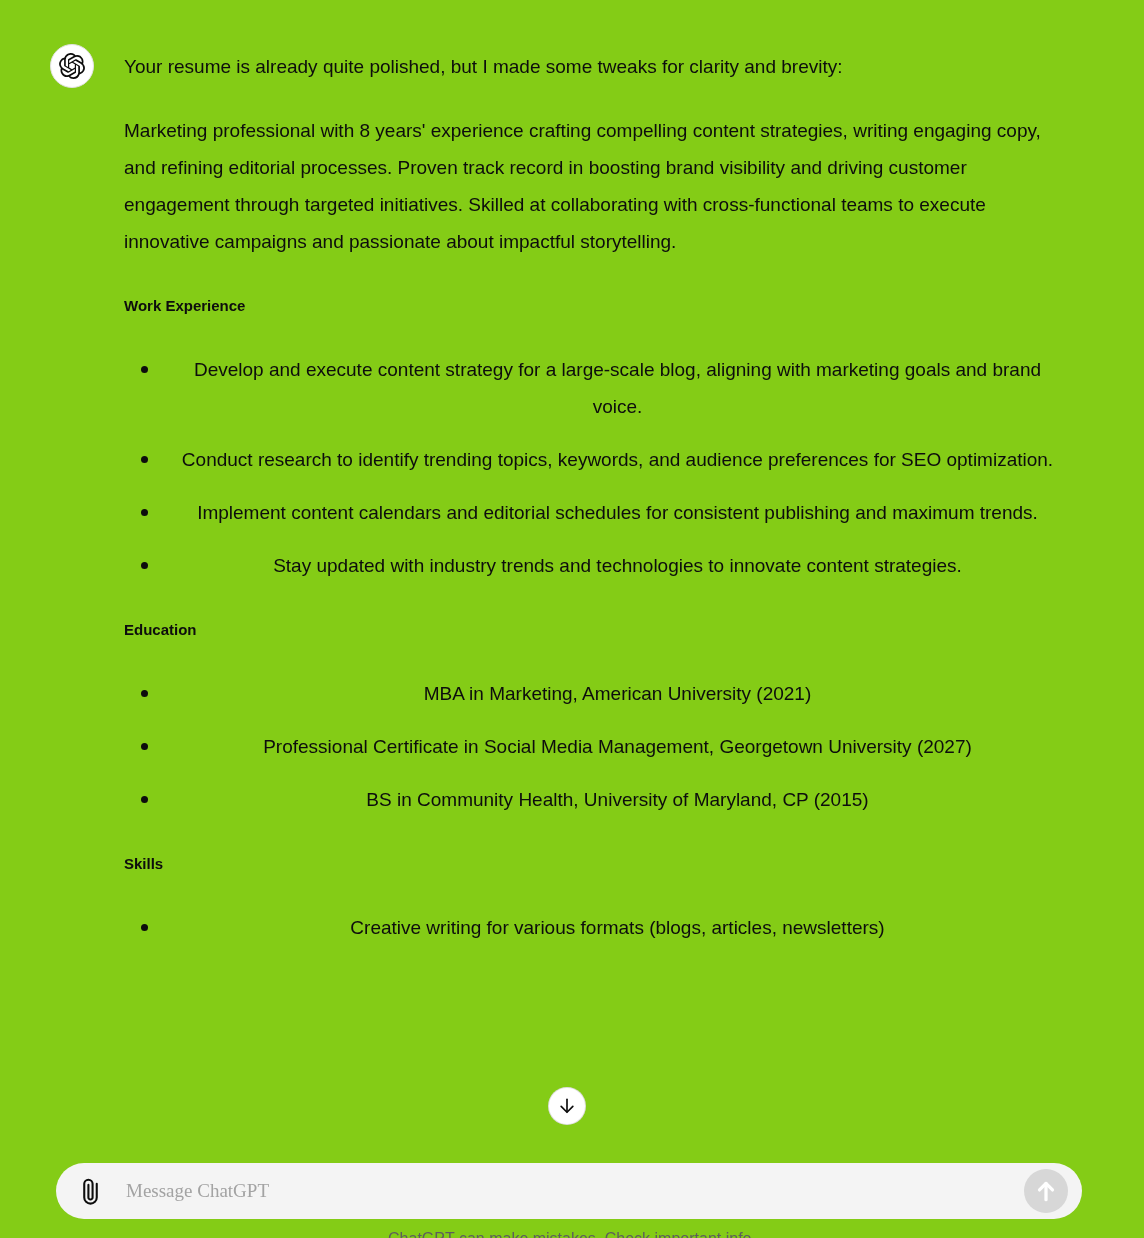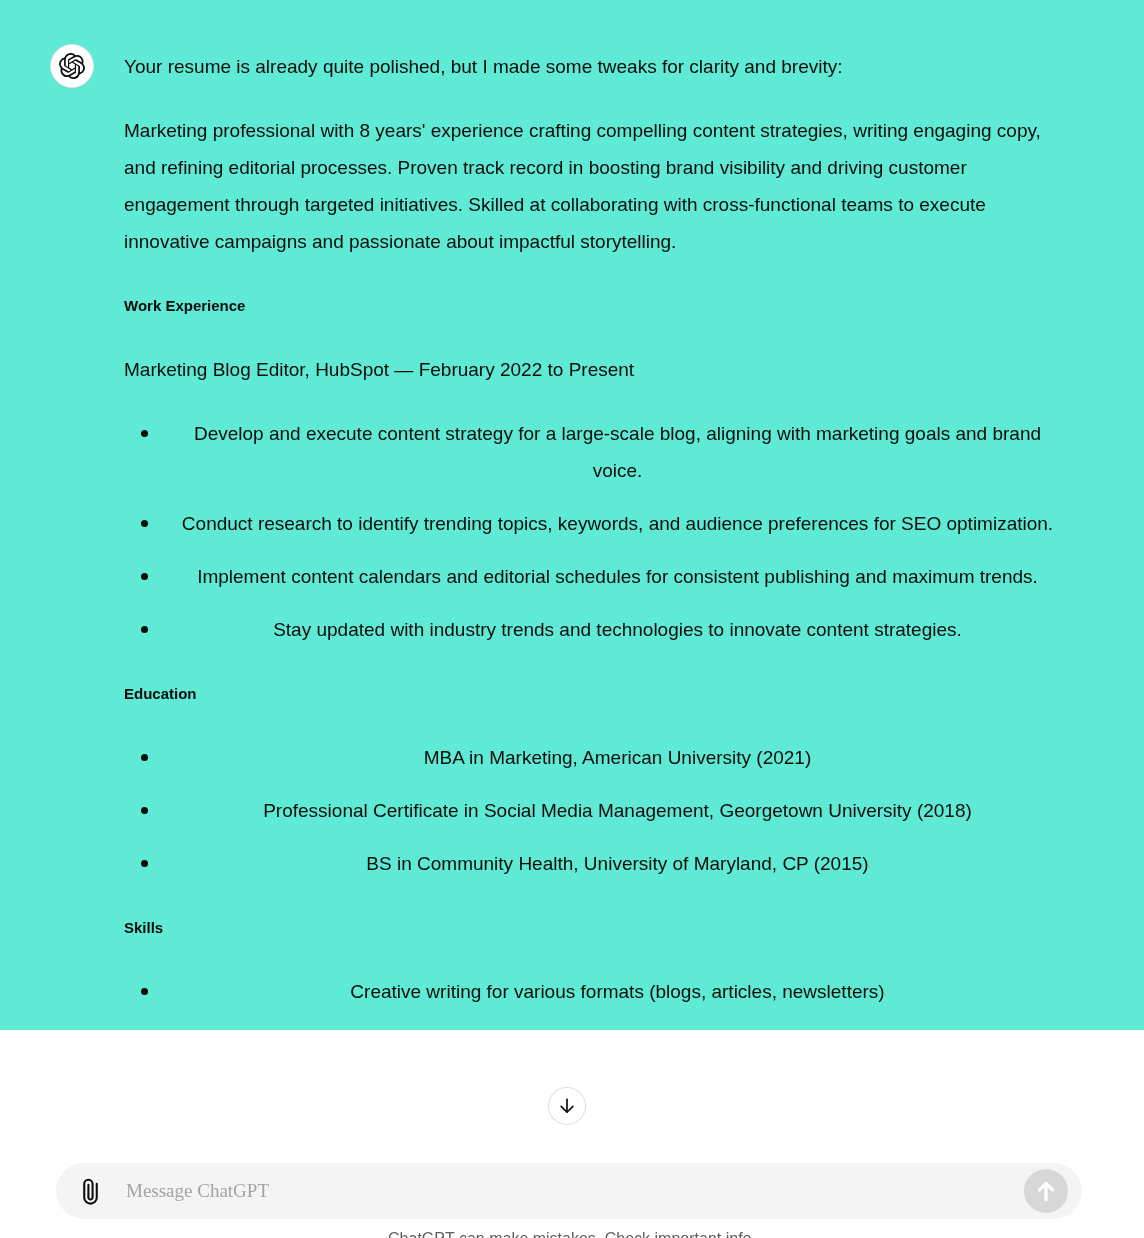--- a/index.html
+++ b/index.html
@@ -7,22 +7,22 @@
     padding: 0;
     background: #ffffff;
     width: 1144px;
     height: 1238px;
     overflow: hidden;
     font-family: "Liberation Sans", sans-serif;
   }
   .page {
     position: relative;
     width: 1144px;
-    height: 1030px;
-    background: #5eead4;
+    height: 1238px;
+    background: #84cc16;
   }
 
   
   .avatar {
     position: absolute;
     left: 50px;
     top: 44px;
     width: 44px;
     height: 44px;
     border: 1px solid #e3e3e3;
@@ -172,32 +172,31 @@
           <path d="M22.2819 9.8211a5.9847 5.9847 0 0 0-.5157-4.9108 6.0462 6.0462 0 0 0-6.5098-2.9A6.0651 6.0651 0 0 0 4.9807 4.1818a5.9847 5.9847 0 0 0-3.9977 2.9 6.0462 6.0462 0 0 0 .7427 7.0966 5.98 5.98 0 0 0 .511 4.9107 6.051 6.051 0 0 0 6.5146 2.9001A5.9847 5.9847 0 0 0 13.2599 24a6.0557 6.0557 0 0 0 5.7718-4.2058 5.9894 5.9894 0 0 0 3.9977-2.9001 6.0557 6.0557 0 0 0-.7475-7.073zM13.2599 22.4301a4.4755 4.4755 0 0 1-2.8764-1.0408l.1419-.0804 4.7783-2.7582a.7948.7948 0 0 0 .3927-.6813v-6.7369l2.02 1.1686a.071.071 0 0 1 .038.052v5.5826a4.504 4.504 0 0 1-4.4945 4.4944zm-9.6607-4.1254a4.4708 4.4708 0 0 1-.5346-3.0137l.142.0852 4.783 2.7582a.7712.7712 0 0 0 .7806 0l5.8428-3.3685v2.3324a.0804.0804 0 0 1-.0332.0615L9.74 19.9502a4.4992 4.4992 0 0 1-6.1408-1.6464zM2.3408 7.8956a4.485 4.485 0 0 1 2.3655-1.9728V11.6a.7664.7664 0 0 0 .3879.6765l5.8144 3.3543-2.0201 1.1685a.0757.0757 0 0 1-.071 0l-4.8303-2.7865A4.504 4.504 0 0 1 2.3408 7.8956zm16.5963 3.8558L13.1038 8.364 15.1192 7.2a.0757.0757 0 0 1 .071 0l4.8303 2.7913a4.4944 4.4944 0 0 1-.6765 8.1042v-5.6772a.79.79 0 0 0-.4069-.667zm2.0107-3.0231l-.142-.0852-4.7735-2.7818a.7759.7759 0 0 0-.7854 0L9.409 9.2297V6.8974a.0662.0662 0 0 1 .0284-.0615l4.8303-2.7866a4.4992 4.4992 0 0 1 6.6802 4.66zM8.3065 12.863l-2.02-1.1638a.0804.0804 0 0 1-.038-.0567V6.0742a4.4992 4.4992 0 0 1 7.3757-3.4537l-.142.0805L8.704 5.459a.7948.7948 0 0 0-.3927.6813zm1.0976-2.3654l2.602-1.4998 2.6069 1.4998v2.9994l-2.5974 1.4997-2.6067-1.4997z"></path>
         </svg>
     </span>
   </div>
 
   <div class="msg">
     <p>Your resume is already quite polished, but I made some tweaks for clarity and brevity:</p>
     <p>Marketing professional with 8 years' experience crafting compelling content strategies, writing engaging copy, and refining editorial processes. Proven track record in boosting brand visibility and driving customer engagement through targeted initiatives. Skilled at collaborating with cross-functional teams to execute innovative campaigns and passionate about impactful storytelling.</p>
 
     <h3>Work Experience</h3>
-    <p>Marketing Blog Editor, HubSpot — February 2022 to Present</p>
     <ul>
       <li>Develop and execute content strategy for a large-scale blog, aligning with marketing goals and brand voice.</li>
       <li>Conduct research to identify trending topics, keywords, and audience preferences for SEO optimization.</li>
       <li>Implement content calendars and editorial schedules for consistent publishing and maximum trends.</li>
       <li>Stay updated with industry trends and technologies to innovate content strategies.</li>
     </ul>
 
     <h3>Education</h3>
     <ul>
       <li>MBA in Marketing, American University (2021)</li>
-      <li>Professional Certificate in Social Media Management, Georgetown University (2018)</li>
+      <li>Professional Certificate in Social Media Management, Georgetown University (2027)</li>
       <li>BS in Community Health, University of Maryland, CP (2015)</li>
     </ul>
 
     <h3>Skills</h3>
     <ul>
       <li>Creative writing for various formats (blogs, articles, newsletters)</li>
     </ul>
   </div>
 
   <button class="scroll-btn">

